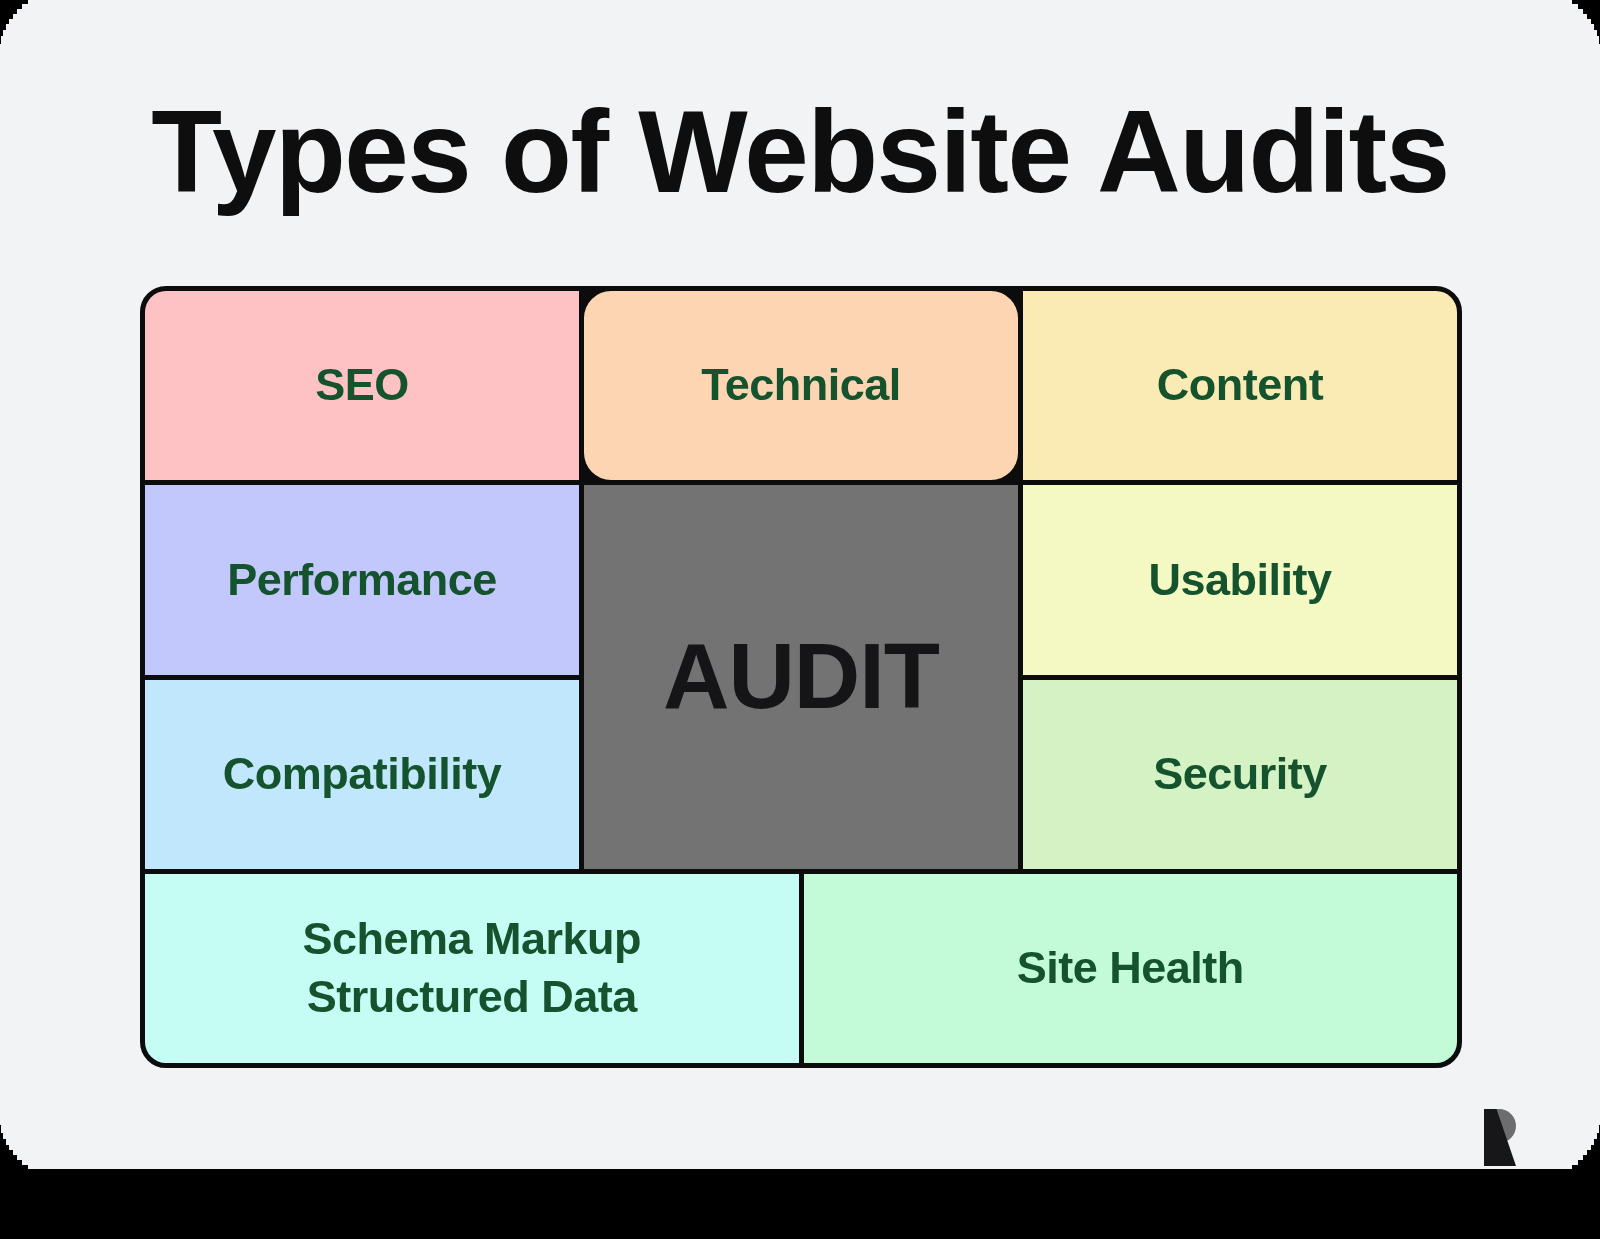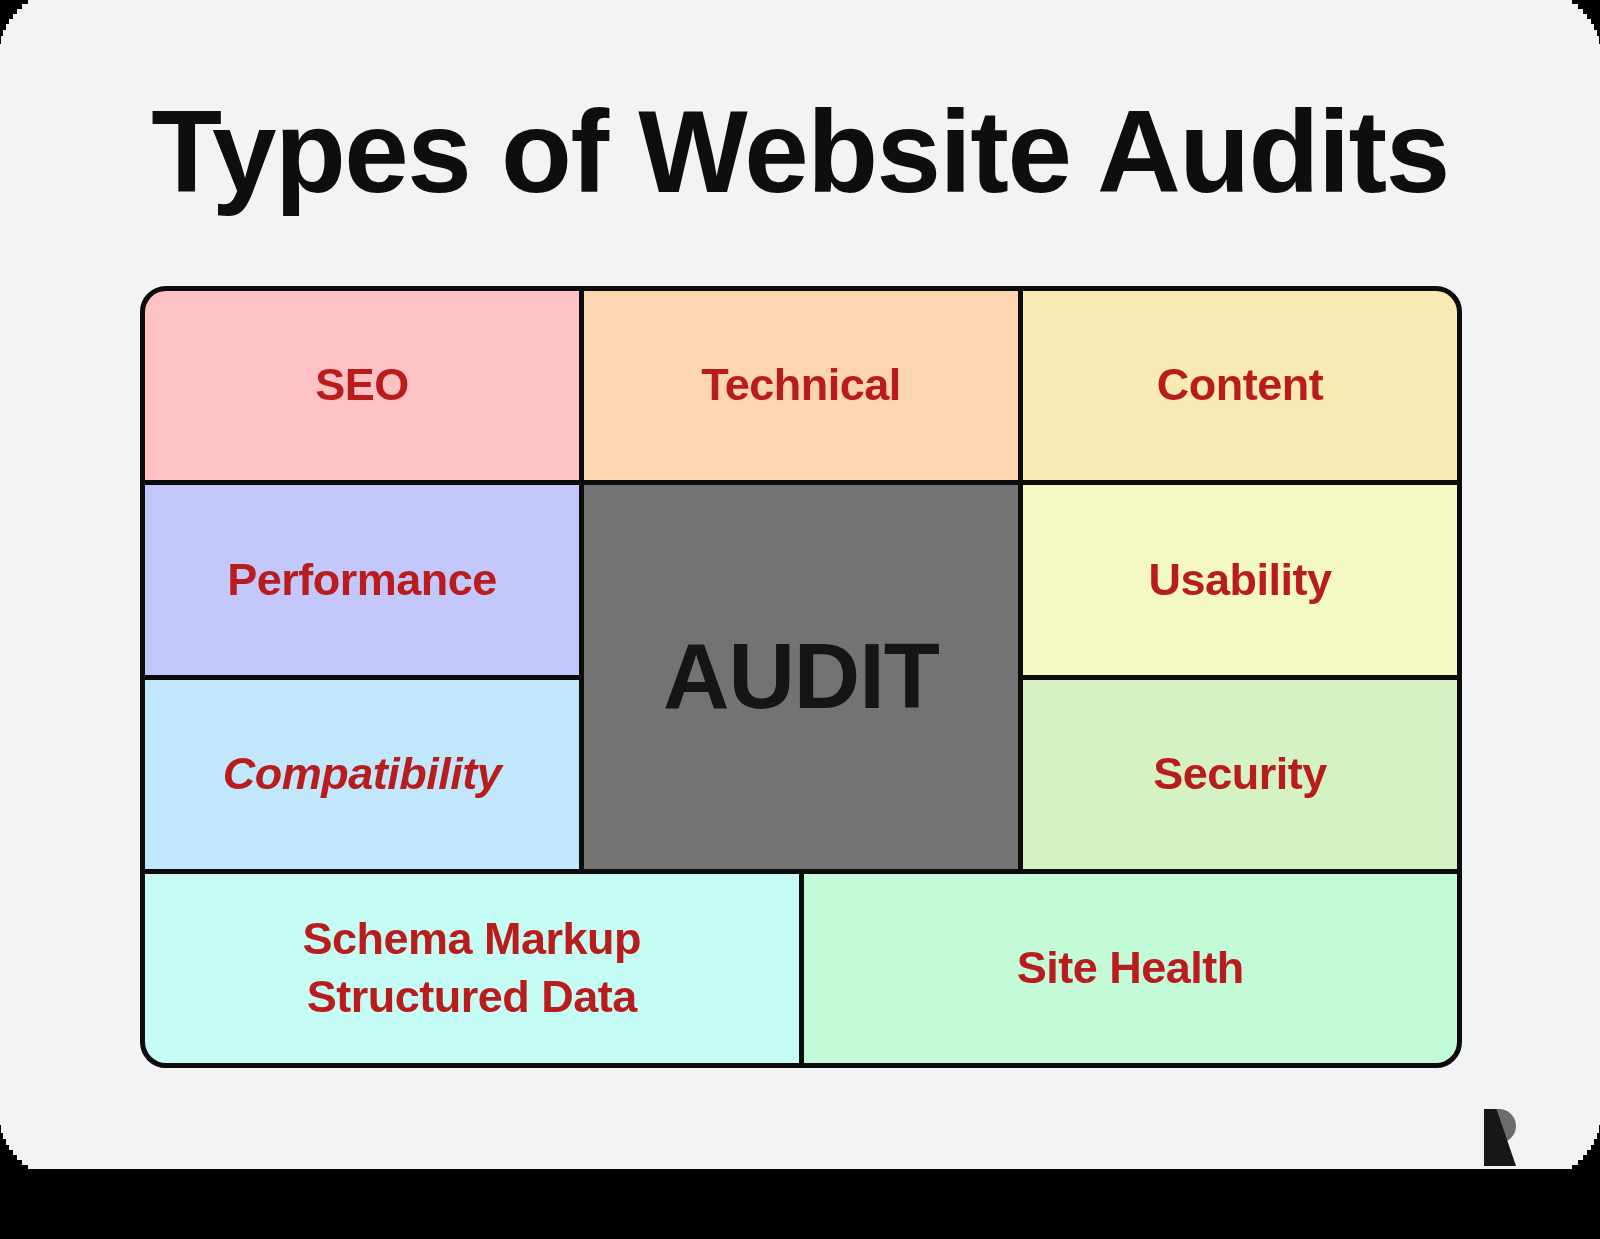--- a/index.html
+++ b/index.html
@@ -28,30 +28,30 @@
     gap:5px;
     background:#0c0c0c;
     border:5px solid #0c0c0c;
     border-radius:26px;
     overflow:hidden;
   }
   .cell{
     display:flex;flex-direction:column;
     align-items:center;justify-content:center;
     font-size:45px;font-weight:700;letter-spacing:-0.5px;
-    color:#b91c1c;text-align:center;line-height:1.3;
+    color:#14532d;text-align:center;line-height:1.3;
   }
   .c-seo          {grid-column:1/3;grid-row:1;background:#ffc2c4;}
-  .c-technical    {grid-column:3/5;grid-row:1;background:#fdd5b3;}
+  .c-technical    {grid-column:3/5;grid-row:1;background:#fdd5b3;border-radius:27px;}
   .c-content      {grid-column:5/7;grid-row:1;background:#faeab4;}
   .c-performance  {grid-column:1/3;grid-row:2;background:#c2c8fb;}
   .c-audit        {grid-column:3/5;grid-row:2/4;background:#737373;
                    font-size:92px;font-weight:800;letter-spacing:-1px;color:#151517;}
   .c-usability    {grid-column:5/7;grid-row:2;background:#f4f9c3;}
-  .c-compatibility{grid-column:1/3;grid-row:3;background:#c1e7fc;font-style:italic;}
+  .c-compatibility{grid-column:1/3;grid-row:3;background:#c1e7fc;}
   .c-security     {grid-column:5/7;grid-row:3;background:#d4f2c3;text-align:right;}
   .c-schema       {grid-column:1/4;grid-row:4;background:#c5fcf3;}
   .c-site-health  {grid-column:4/7;grid-row:4;background:#c3fbd8;}
   
   .logo{position:absolute;left:1484px;top:1109px;width:33px;height:57px;}
   
   .corner{position:absolute;width:30px;height:44px;}
   .corner svg{display:block;width:30px;height:44px;}
   .corner.tl{left:0;top:0;}
   .corner.tr{right:0;top:0;transform:scaleX(-1);}

